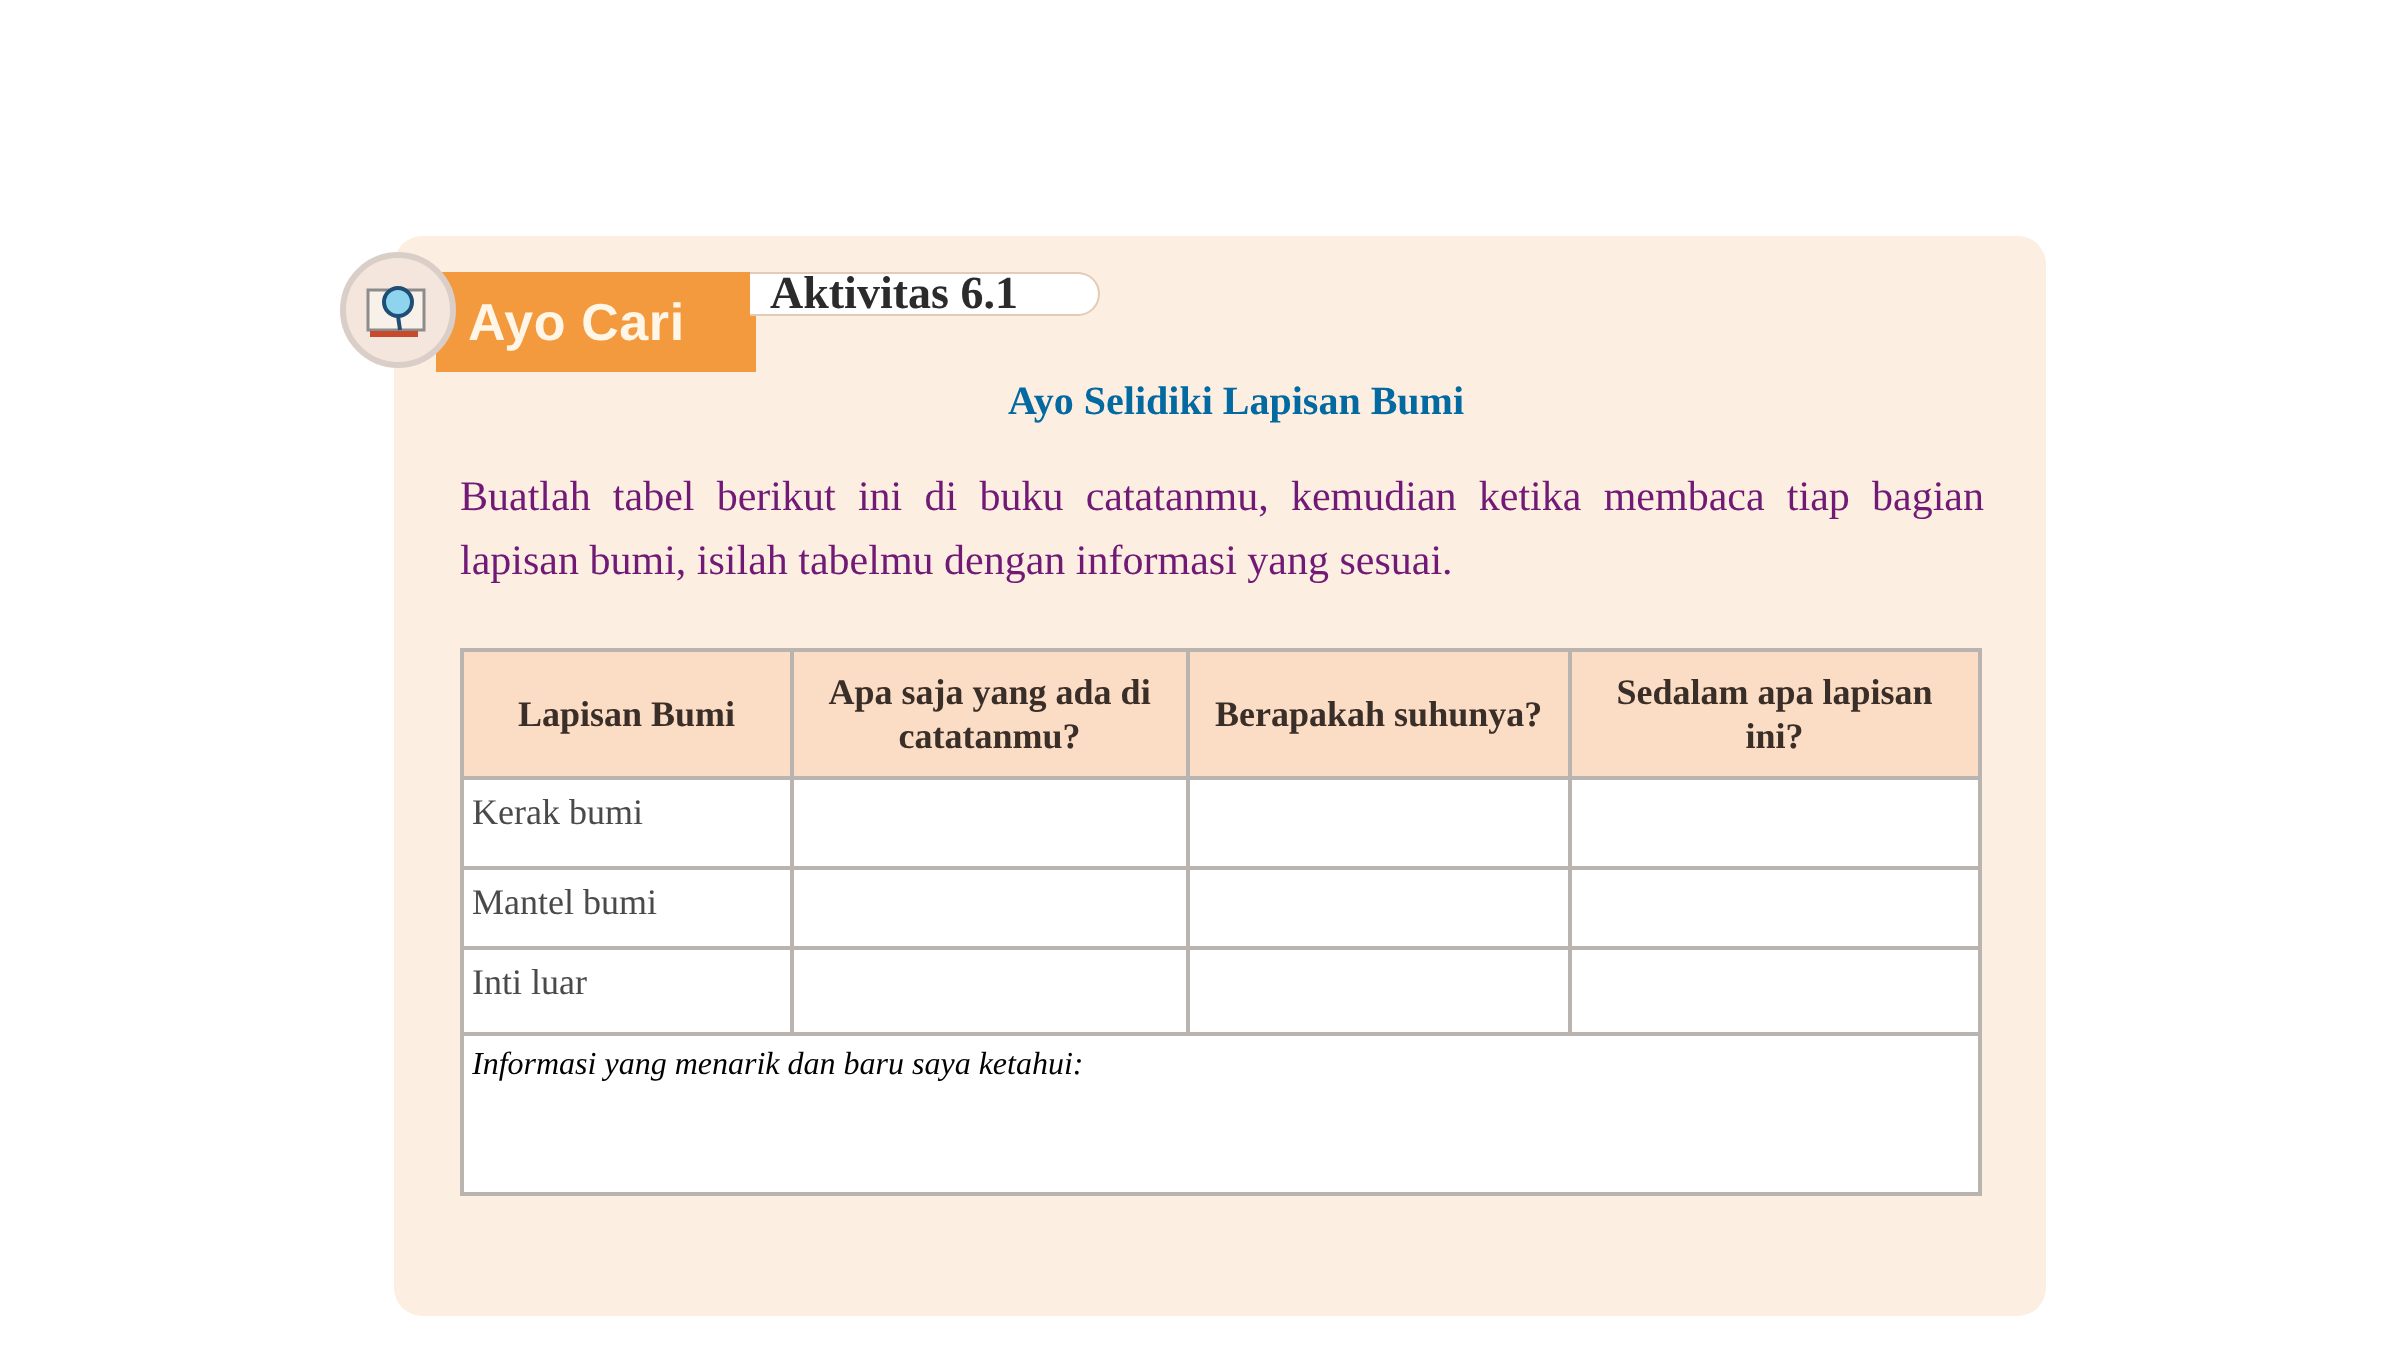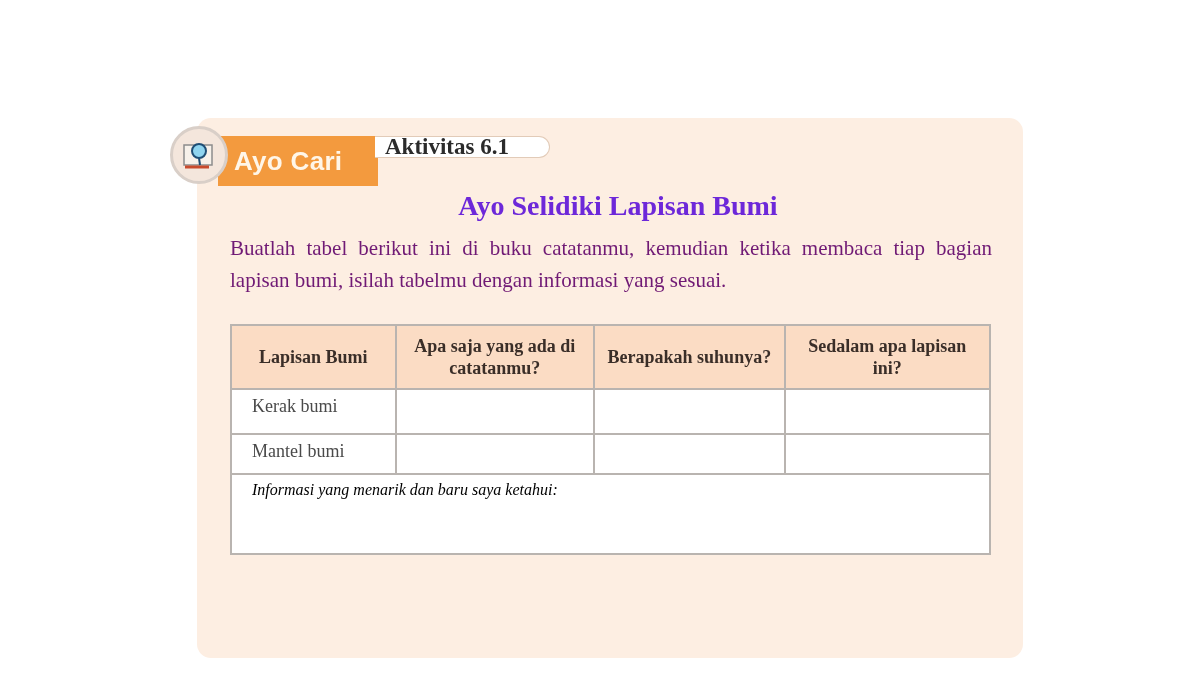--- a/index.html
+++ b/index.html
@@ -15,29 +15,29 @@
                   background:#f39a3e; z-index:2; display:flex; align-items:center; padding-left:16px;
                   box-sizing:border-box; }
   .badge-orange span { font-family:"Liberation Sans", sans-serif; font-weight:bold; font-size:26px;
                        color:#fff6e8; letter-spacing:0.3px; }
   .badge-white { position:absolute; left:375px; top:136px; width:175px; height:22px;
                  background:#ffffff; border:1.5px solid #e2cbb8; border-left:none;
                  border-radius:0 14px 14px 0; box-sizing:border-box; z-index:2;
                  display:flex; align-items:center; padding-left:10px; }
   .badge-white span { font-weight:bold; font-size:23px; color:#2b2b2b; }
   .subtitle { position:absolute; left:197px; width:842px; top:190px; text-align:center;
-              font-size:28px; font-weight:bold; color:#6d28d9; }
+              font-size:20px; font-weight:bold; color:#0369a1; }
   .intro { position:absolute; left:230px; top:232px; width:762px; font-size:21px; line-height:32px;
            color:#701a75; text-align:justify; text-align-last:left; }
   table.act { position:absolute; left:230px; top:324px; width:761px; border-collapse:collapse;
               background:#ffffff; }
   table.act th, table.act td { border:2px solid #b9b4b0; }
   table.act th { background:#fbdcc4; font-size:18px; font-weight:bold; color:#3a2e28;
                  height:62px; line-height:22px; padding:0 6px; }
-  table.act td { font-size:18px; color:#4a4a4a; padding:0 20px; vertical-align:top; padding-top:6px;margin-top:44px; }
+  table.act td { font-size:18px; color:#4a4a4a; padding:0 4px; vertical-align:top; padding-top:6px;margin-top:44px; }
   .r1 td { height:37px; } .r2 td { height:32px; } .r3 td { height:35px; } .r4 td { height:36px; }
   table.act td.note { height:72px; font-style:italic; font-size:16px; color:#000000; }
 </style>
 </head>
 <body>
 
 <div class="panel"></div>
 
 <div class="badge-icon">
   <svg viewBox="0 0 40 40">
@@ -76,17 +76,23 @@
     <td></td>
     <td></td>
     <td></td>
   </tr>
   <tr class="r2">
     <td>Mantel bumi</td>
     <td></td>
     <td></td>
     <td></td>
   </tr>
+  <tr class="r3">
+    <td>Inti luar</td>
+    <td></td>
+    <td></td>
+    <td></td>
+  </tr>
   <tr>
     <td class="note" colspan="4">Informasi yang menarik dan baru saya ketahui:</td>
   </tr>
 </tbody>
   </table>
 
 </body></html>

